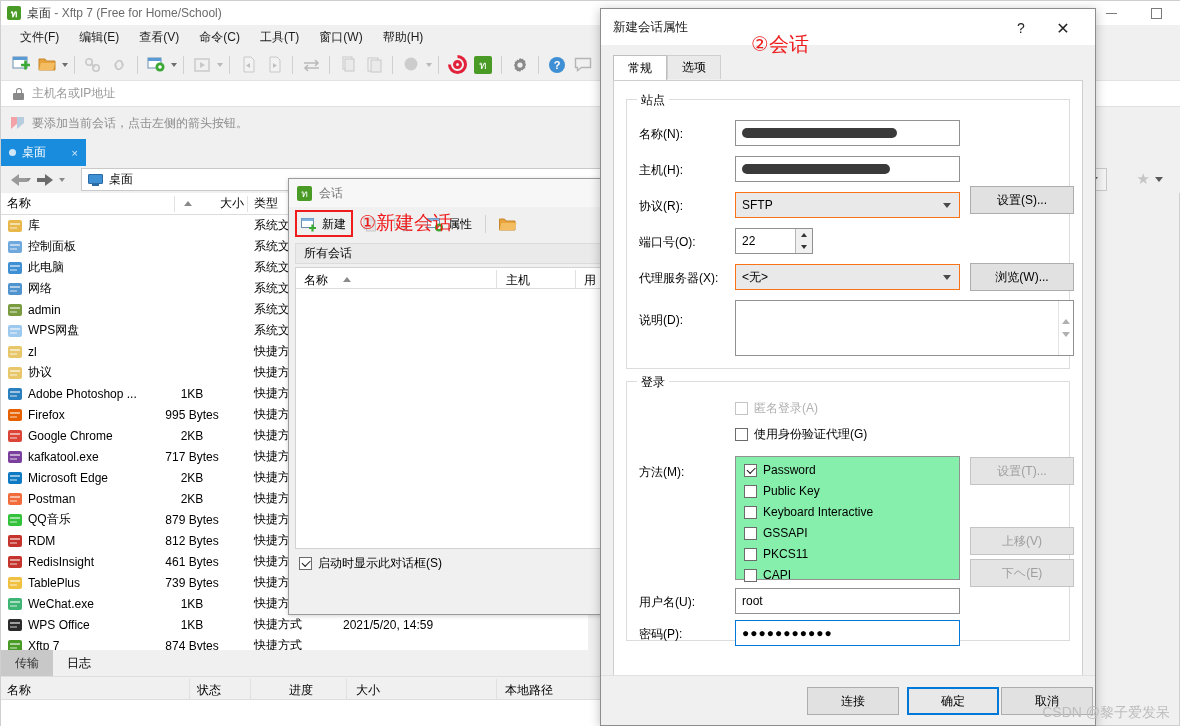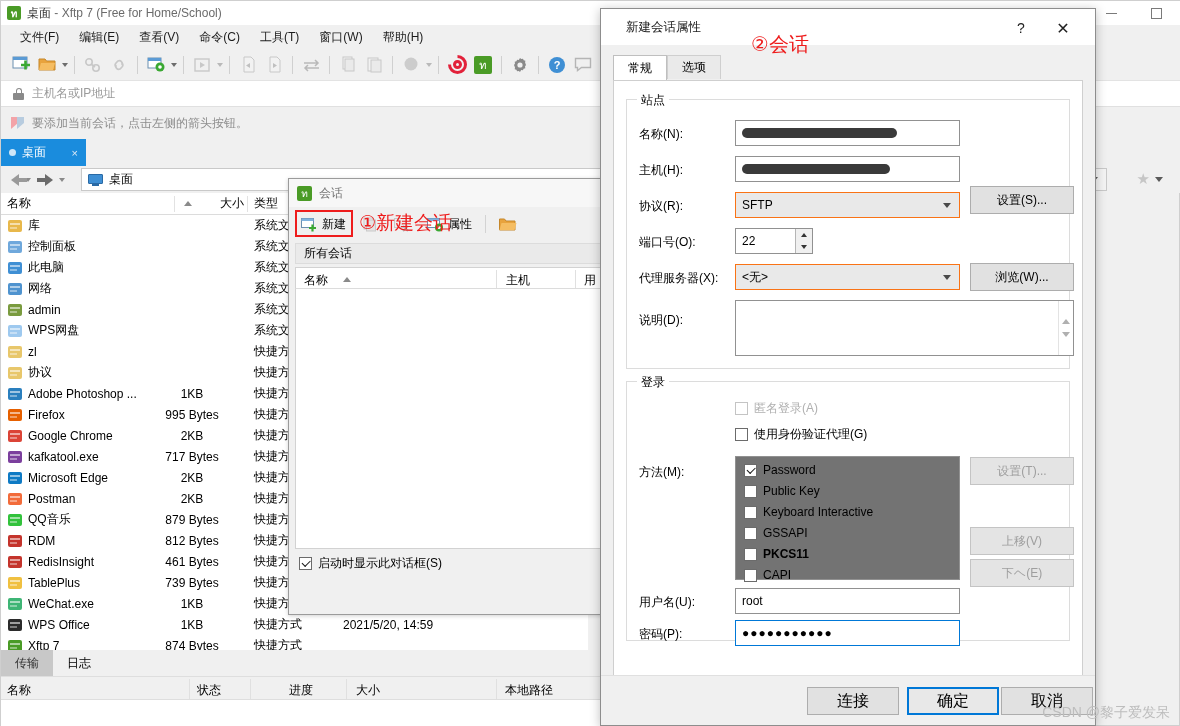--- a/index.html
+++ b/index.html
@@ -146,21 +146,21 @@
   .sw-check { position:absolute; left:10px; top:376px; display:flex; align-items:center; font-size:12px; }
   .cb { width:13px;height:13px;border:1px solid #6b6b6b;background:#fff;margin-right:6px;display:inline-flex;align-items:center;justify-content:center;flex:0 0 auto;}
   .cb.checked::after{content:"";width:7px;height:3.5px;border-left:1.6px solid #1a1a1a;border-bottom:1.6px solid #1a1a1a;transform:rotate(-45deg);margin-top:-2px;}
   .cb.dim{border-color:#c4c4c4;}
 
   
   .prop-dlg {
     position:absolute; left:600px; top:8px; width:496px; height:718px;
     background:#f0f0f0; border:1px solid #8d8d8d; box-shadow:0 2px 10px rgba(0,0,0,.25);
   }
-  .pd-title { height:36px; background:#fff; display:flex; align-items:center; padding-left:25px; font-size:12.5px; color:#1b1b1b;}
+  .pd-title { height:36px; background:#fff; display:flex; align-items:center; padding-left:12px; font-size:12.5px; color:#1b1b1b;}
   .pd-help { position:absolute; right:60px; top:8px; width:28px;height:22px; display:flex;align-items:center;justify-content:center; font-size:14px; color:#222;}
   .pd-close { position:absolute; right:18px; top:8px; width:28px;height:22px; display:flex;align-items:center;justify-content:center; font-size:16px; color:#222;}
   .anno-2 { position:absolute; left:150px; top:22px; color:#ee1c1c; font-size:20px; }
 
   .pd-tabs { position:absolute; left:12px; top:46px; width:470px; height:26px; display:flex; }
   .pd-tab { height:24px; padding:0 14px; display:flex; align-items:center; font-size:12px; background:#eaeaea; border:1px solid #cfcfcf; border-bottom:none;}
   .pd-tab.active { background:#fff; height:26px; border-color:#bfbfbf; }
   .pd-panel { position:absolute; left:12px; top:71px; width:470px; height:597px; background:#fff; border:1px solid #cfcfcf; }
 
   .gbox { position:absolute; border:1px solid #dcdcdc; }
@@ -181,25 +181,25 @@
   .dn-tri { width:0;height:0;border-left:3px solid transparent;border-right:3px solid transparent;border-top:4px solid #333;}
   .ta { position:absolute; background:#fff; border:1px solid #919191; }
   .ta .sbar { position:absolute; right:0; top:0; width:15px; height:100%; background:#fff; border-left:1px solid #e3e3e3;}
   .ta .sbar .a { position:absolute; top:4px; left:3px; }
   .ta .sbar .b { position:absolute; bottom:4px; left:3px; }
   .chev-sm-up{width:0;height:0;border-left:4px solid transparent;border-right:4px solid transparent;border-bottom:5px solid #b0b0b0;}
   .chev-sm-dn{width:0;height:0;border-left:4px solid transparent;border-right:4px solid transparent;border-top:5px solid #b0b0b0;}
 
   .cbrow { position:absolute; display:flex; align-items:center; font-size:12px; }
   .cbrow.dim { color:#b0b0b0; }
-  .methodbox { position:absolute; background:#737373; border:1px solid #919191; }
+  .methodbox { position:absolute; background:#86efac; border:1px solid #919191; }
   .mrow { position:absolute; display:flex; align-items:center; font-size:12px; left:8px;}
 
   .pd-footer { position:absolute; left:0; bottom:0; width:494px; height:50px; background:#f0f0f0; border-top:1px solid #e0e0e0; }
-  .fbtn { position:absolute; top:11px; height:28px; width:92px; background:#e1e1e1; border:1px solid #adadad; font-size:16px; display:flex;align-items:center;justify-content:center;}
+  .fbtn { position:absolute; top:11px; height:28px; width:92px; background:#e1e1e1; border:1px solid #adadad; font-size:12px; display:flex;align-items:center;justify-content:center;}
   .fbtn.primary { background:#e8e8e8; border:2px solid #0078d7; }
 
   .watermark { position:absolute; right:10px; bottom:4px; color:#bdbdbd; font-size:14px; white-space:nowrap; }
 </style>
 </head>
 <body>
 
 <div id="root">
 
   <div class="xftp-window">
@@ -788,21 +788,21 @@
               <span>Public Key</span>
             </div>
           <div class="mrow" style="top:48px;">
               <span class="cb"></span>
               <span>Keyboard Interactive</span>
             </div>
           <div class="mrow" style="top:69px;">
               <span class="cb"></span>
               <span>GSSAPI</span>
             </div>
-          <div class="mrow" style="top:90px;font-weight:bold;">
+          <div class="mrow" style="top:90px;">
               <span class="cb"></span>
               <span>PKCS11</span>
             </div>
           <div class="mrow" style="top:111px;">
               <span class="cb"></span>
               <span>CAPI</span>
             </div>
         </div>
         <div class="btn dim" style="left:343px; top:75px; width:104px;">设置(T)...</div>
         <div class="btn dim" style="left:343px; top:145px; width:104px;">上移(V)</div>

